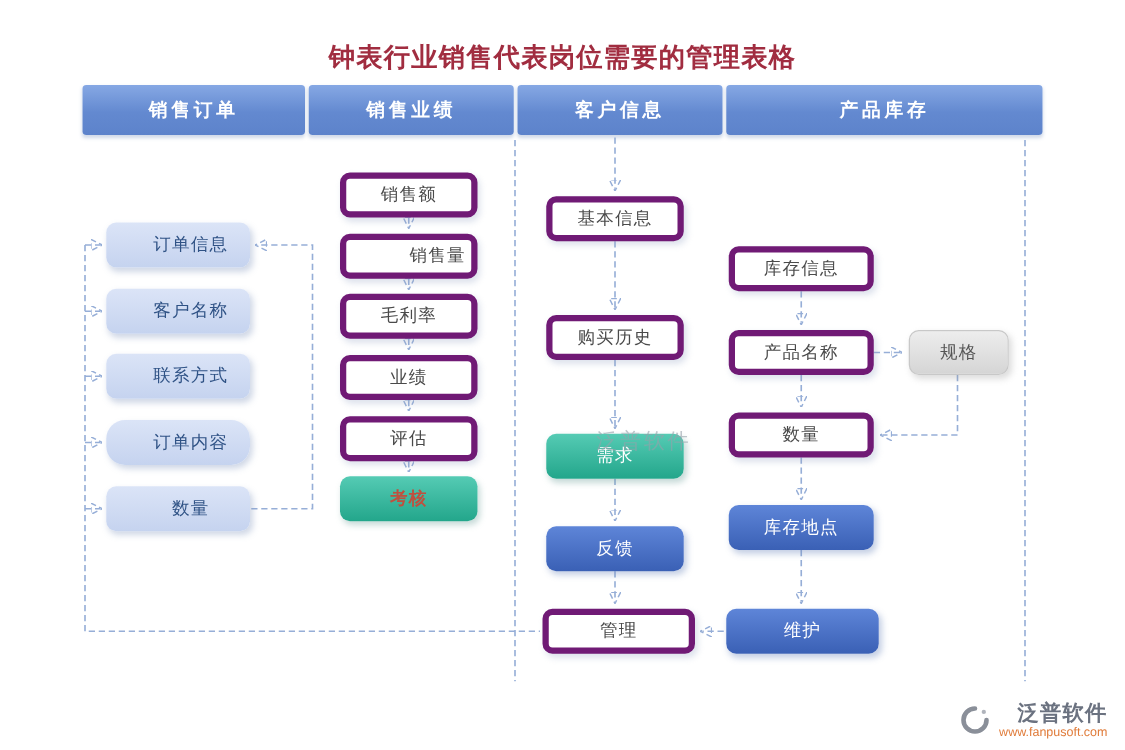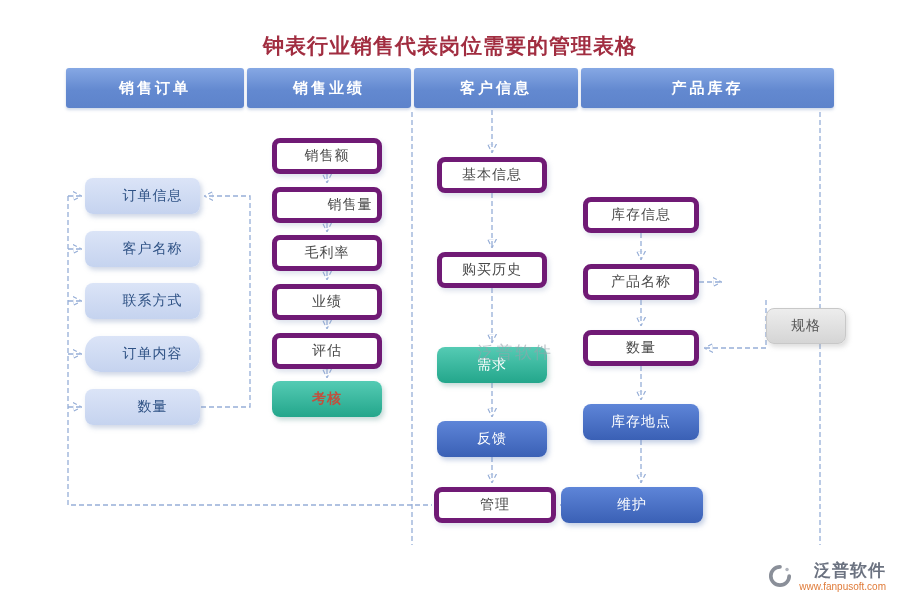--- a/index.html
+++ b/index.html
@@ -109,24 +109,24 @@
   <div class="box teal assess" style="left:272px;top:381px;width:110px;">考核</div>
 
   <div class="box white" style="left:437px;top:157px;width:110px;">基本信息</div>
   <div class="box white" style="left:437px;top:252px;width:110px;">购买历史</div>
   <div class="box teal" style="left:437px;top:347px;width:110px;">需求</div>
   <div class="box blue" style="left:437px;top:421px;width:110px;">反馈</div>
   <div class="box white" style="left:434px;top:487px;width:122px;">管理</div>
 
   <div class="box white" style="left:583px;top:264px;width:116px;">产品名称</div>
   <div class="box white" style="left:583px;top:197px;width:116px;">库存信息</div>
-  <div class="box gray" style="left:766px;top:264px;width:80px;margin-top:44px;">规格</div>
+  <div class="box gray" style="left:727px;top:264px;width:80px;">规格</div>
   <div class="box white" style="left:583px;top:330px;width:116px;">数量</div>
   <div class="box blue" style="left:583px;top:404px;width:116px;">库存地点</div>
-  <div class="box blue" style="left:561px;top:487px;width:142px;font-family:Liberation Mono, monospace;">维护</div>
+  <div class="box blue" style="left:581px;top:487px;width:122px;font-family:Liberation Mono, monospace;">维护</div>
 
   <div class="watermark">泛普软件</div>
 
   <div class="footer">
     <span class="flogo">
       <svg viewBox="0 0 24 24" width="26" height="26">
         <path d="M12 3.5 A8.5 8.5 0 1 0 20.5 12" stroke="#8a8f99" stroke-width="3.4" fill="none" stroke-linecap="round"></path>
         <circle cx="18.5" cy="6" r="1.6" fill="#b0b4bc"></circle>
       </svg>
     </span>

